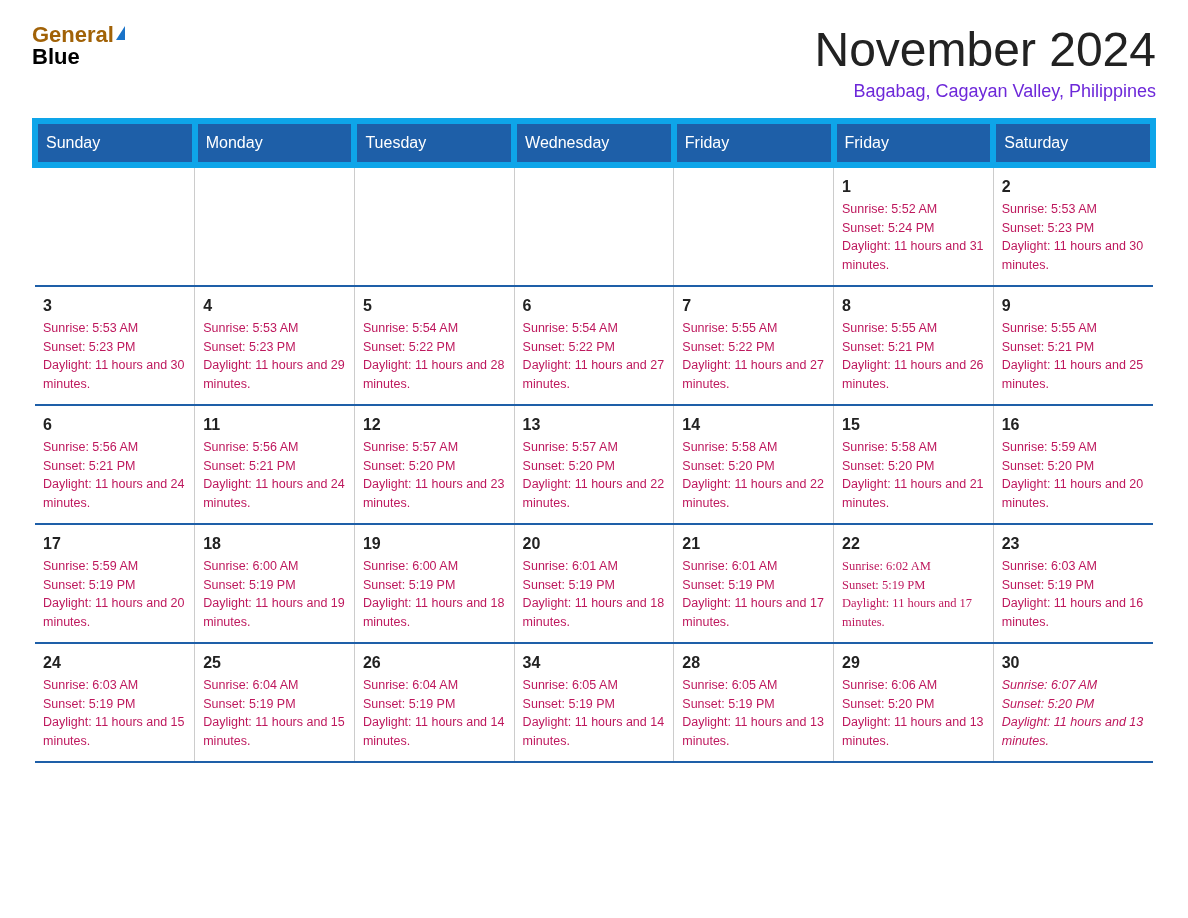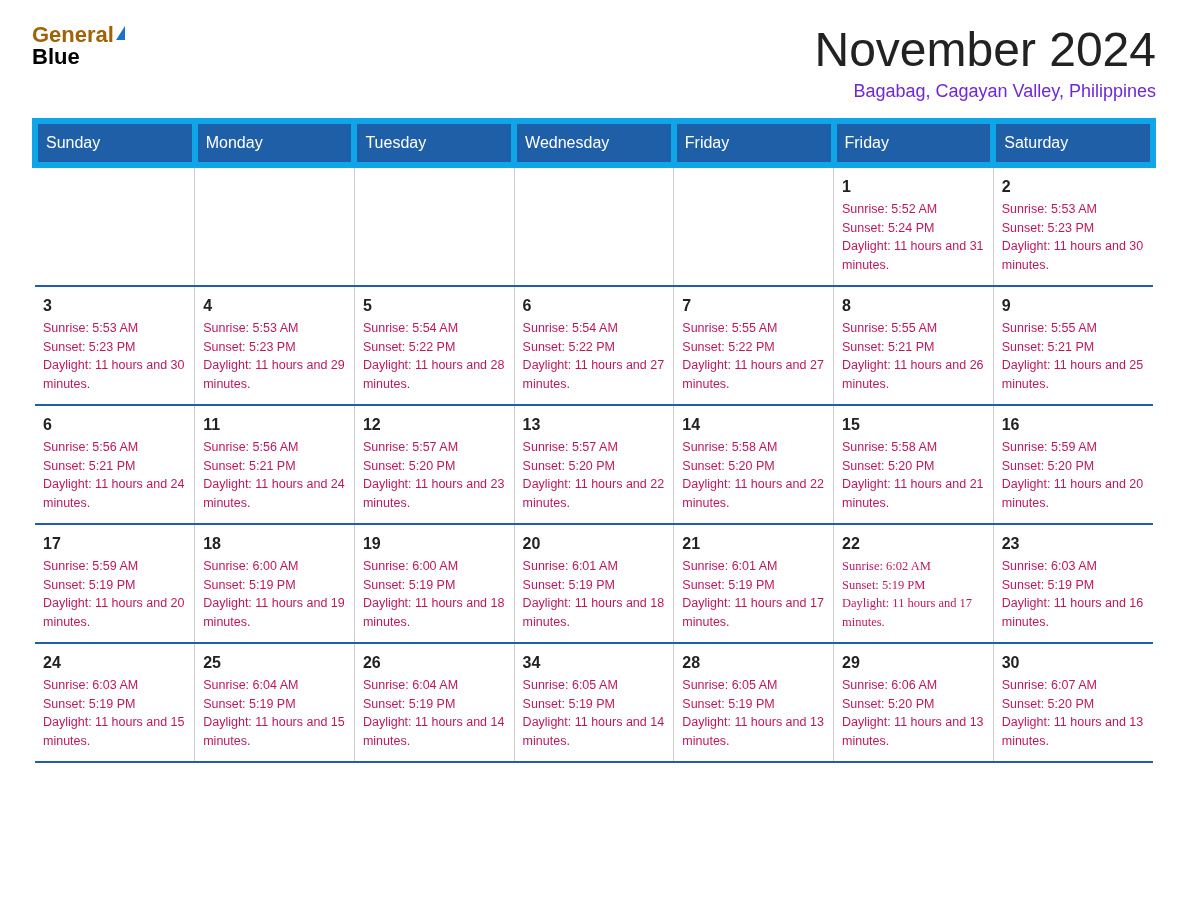--- a/index.html
+++ b/index.html
@@ -317,19 +317,19 @@
 Daylight: 11 hours and 13 minutes.</div>
         </td>
         <td>
           <span class="day-number">29</span>
           <div class="day-info" style="white-space: pre-line;">Sunrise: 6:06 AM
 Sunset: 5:20 PM
 Daylight: 11 hours and 13 minutes.</div>
         </td>
         <td>
           <span class="day-number">30</span>
-          <div class="day-info" style="white-space: pre-line;">Sunrise: 6:07 AM
+          <div class="day-info" style="white-space: pre-line; font-style: italic;">Sunrise: 6:07 AM
 Sunset: 5:20 PM
 Daylight: 11 hours and 13 minutes.</div>
         </td>
       </tr>
     </tbody>
 </table>
 
 </body></html>

